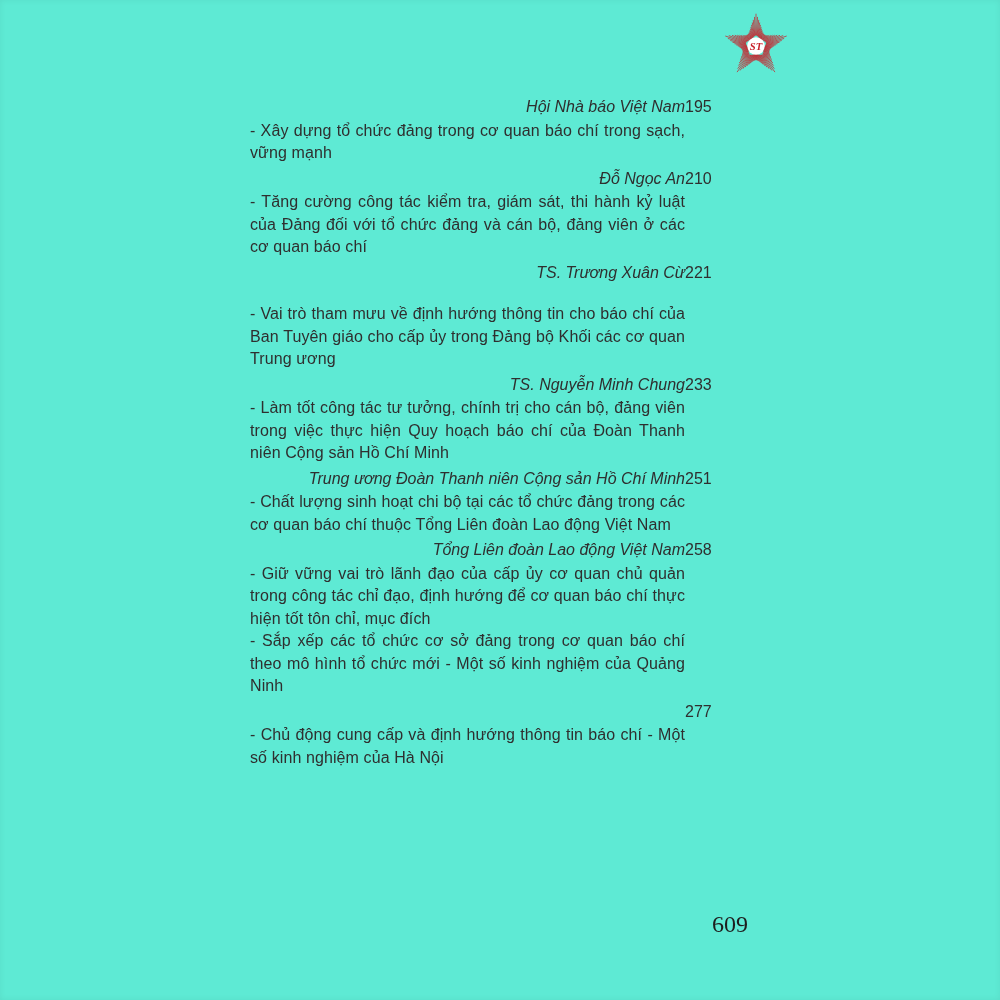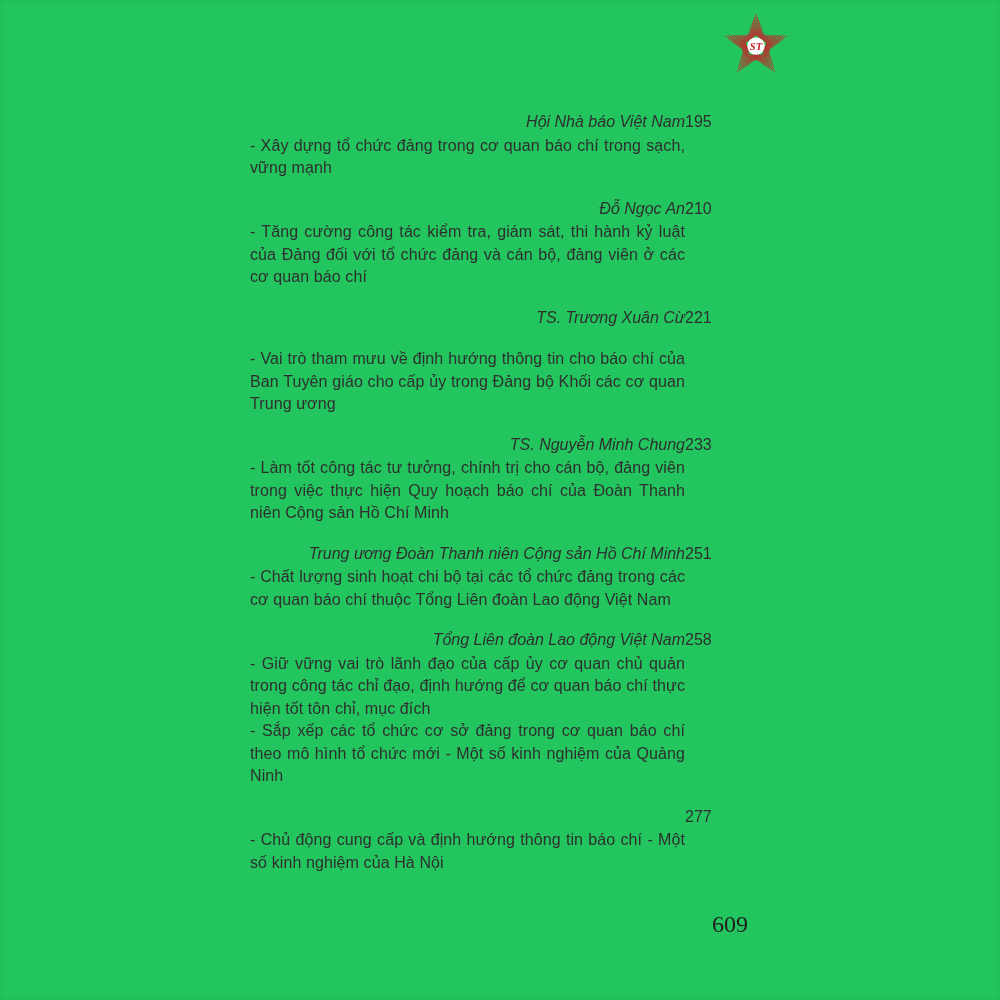--- a/index.html
+++ b/index.html
@@ -1,33 +1,33 @@
 <!DOCTYPE html>
 <html><head>
 <meta charset="utf-8">
 <style>
   html,body{margin:0;padding:0;}
   body{
     width:1000px;height:1000px;position:relative;background:#fdfdfd;
     font-family:"Liberation Sans",sans-serif;color:#2f2f2f;
   }
-  .page{position:absolute;inset:0;background:#22c55e;box-shadow:inset 0 0 6px rgba(0,0,0,0.06);}
+  .page{position:absolute;inset:0;background:#5eead4;box-shadow:inset 0 0 6px rgba(0,0,0,0.06);}
   .logo{position:absolute;left:722px;top:12px;width:68px;height:68px;}
   .logo svg{width:100%;height:100%;}
   .logo line{stroke:#c8202a;stroke-width:0.7;stroke-linecap:round;}
   .logo text{fill:#c8202a;font-family:"Liberation Serif",serif;font-style:italic;font-weight:bold;}
   .content{position:absolute;left:250px;top:93px;width:497px;}
   .entry{margin:0;}
   .entry .title{
     margin:0;padding-right:62px;text-align:justify;text-justify:inter-word;
     font-size:16px;line-height:22.5px;letter-spacing:0.1px;
   }
   .byline{
     display:flex;justify-content:flex-end;align-items:baseline;
-    line-height:22.5px;margin-top:18px;margin-bottom:1px;
+    line-height:22.5px;margin-top:3px;margin-bottom:1px;
   }
   .byline .author{font-style:italic;font-size:16px;text-align:right;white-space:nowrap;}
   .byline .pagenum{width:62px;text-align:left;font-size:16px;font-style:normal;}
   .section-gap{margin-top:19px;}
   .folio{
     position:absolute;right:252px;top:911px;
     font-family:"Liberation Serif",serif;font-size:24px;color:#1e1e1e;
   }
 </style>
 </head>

